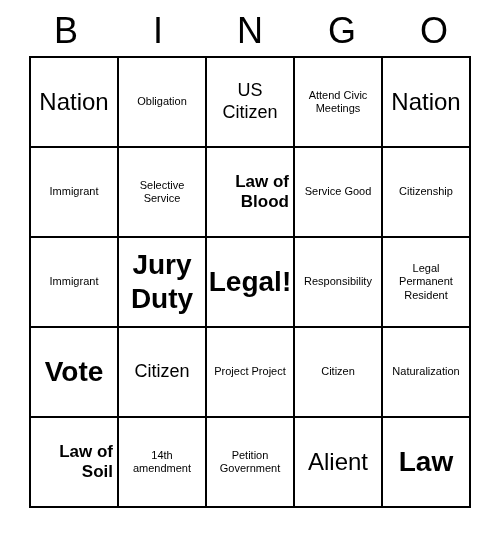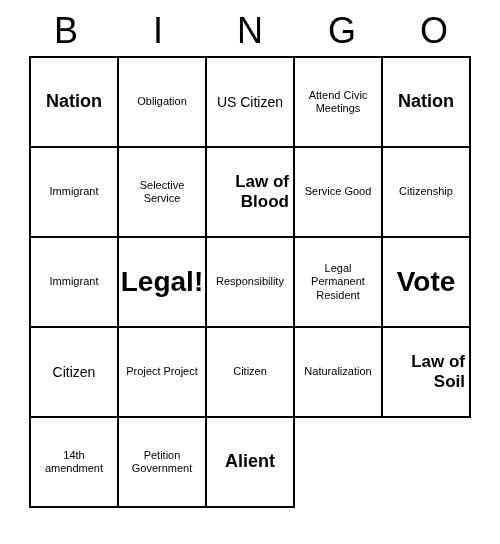--- a/index.html
+++ b/index.html
@@ -47,26 +47,26 @@
       border-bottom: 2px solid #000;
       display: flex;
       align-items: center;
       justify-content: center;
       text-align: center;
       padding: 4px;
       line-height: 1.2;
     }
 
     .cell-text {
-      font-size: 14px;
+      font-size: 18px;
     }
 
     .cell-text-large {
-      font-size: 18px;
-      font-weight: bold;
+      font-size: 24px;
+      font-weight: normal;
     }
 
     .cell-text-xlarge {
       font-size: 28px;
       font-weight: bold;
     }
 
     .cell-text-medium {
       font-size: 17px;
       font-weight: bold;
@@ -116,20 +116,23 @@
     <div class="bingo-cell">
       <span class="cell-text-small">Service Good</span>
     </div>
     <div class="bingo-cell">
       <span class="cell-text-small">Citizenship</span>
     </div>
     <div class="bingo-cell">
       <span class="cell-text-small">Immigrant</span>
     </div>
     <div class="bingo-cell">
+      <span class="cell-text-xlarge">Jury Duty</span>
+    </div>
+    <div class="bingo-cell">
       <span class="cell-text-xlarge">Legal!</span>
     </div>
     <div class="bingo-cell">
       <span class="cell-text-small">Responsibility</span>
     </div>
     <div class="bingo-cell">
       <span class="cell-text-small">Legal Permanent Resident</span>
     </div>
     <div class="bingo-cell">
       <span class="cell-text-xlarge">Vote</span>
@@ -151,13 +154,16 @@
     </div>
     <div class="bingo-cell">
       <span class="cell-text-small">14th amendment</span>
     </div>
     <div class="bingo-cell">
       <span class="cell-text-small">Petition Government</span>
     </div>
     <div class="bingo-cell">
       <span class="cell-text-large">Alient</span>
     </div>
+    <div class="bingo-cell">
+      <span class="cell-text-xlarge">Law</span>
+    </div>
   </div>
 
 </body></html>

